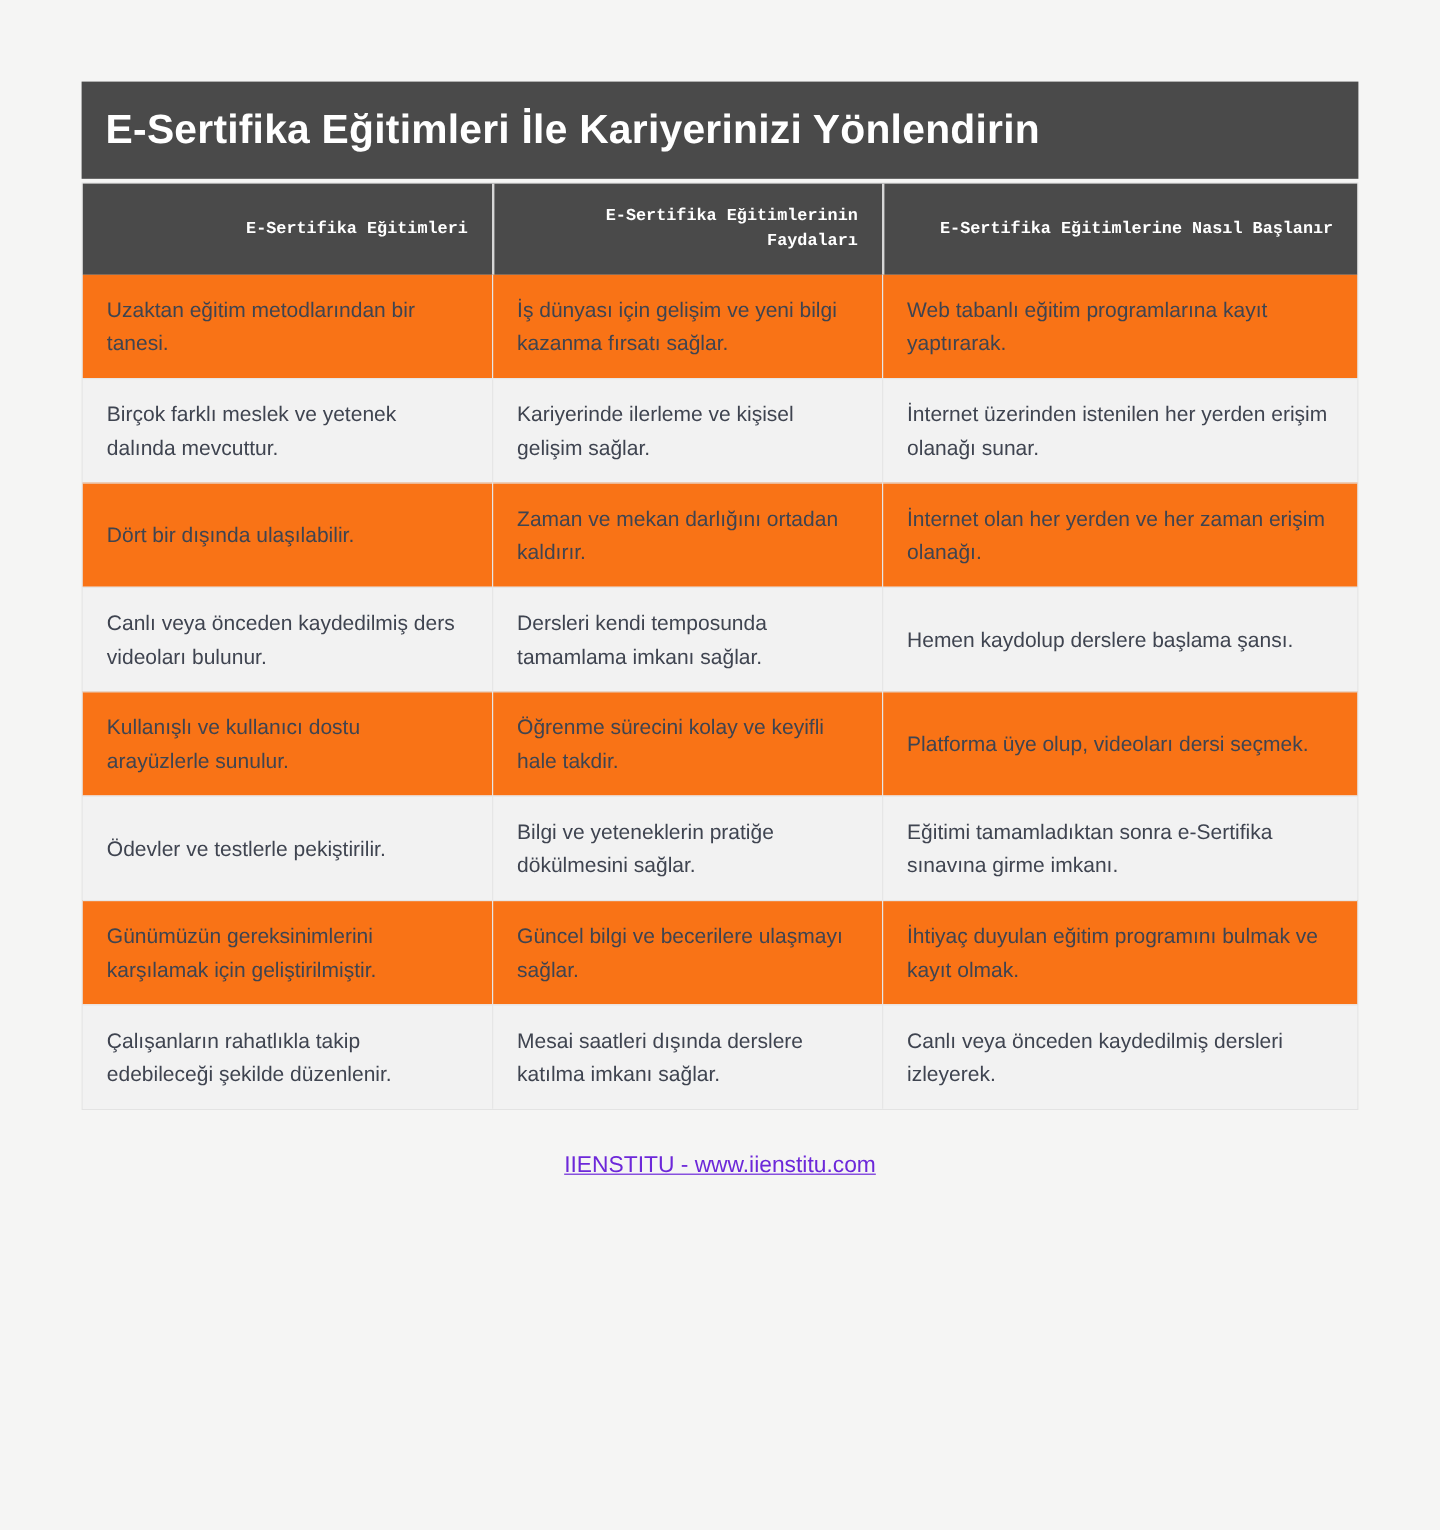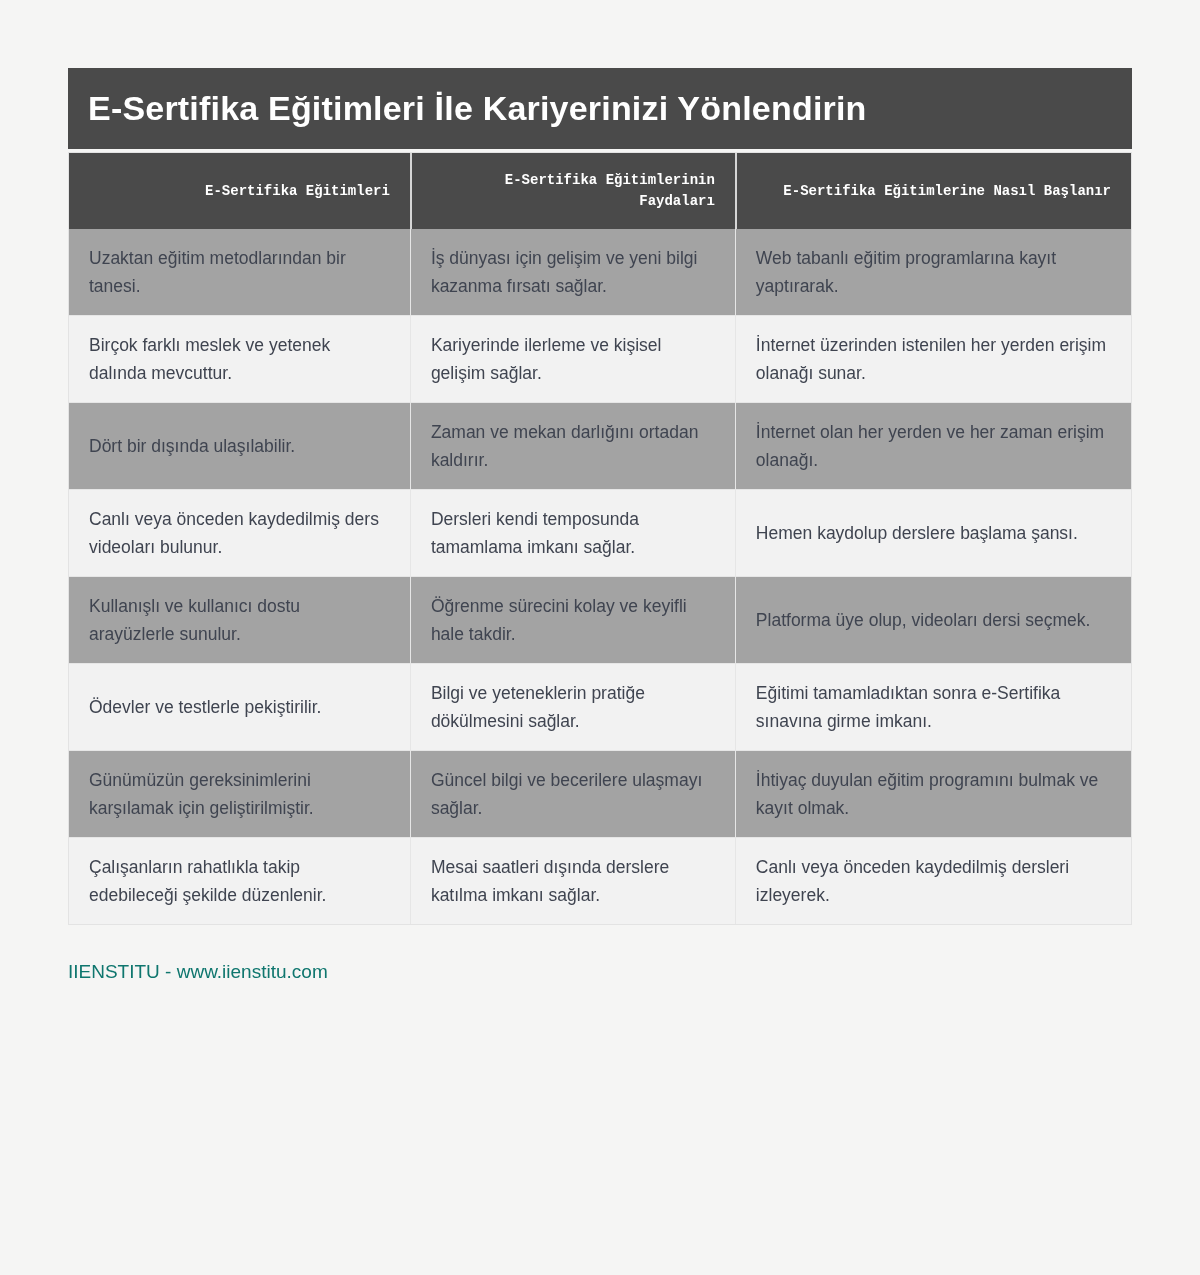--- a/index.html
+++ b/index.html
@@ -47,31 +47,33 @@
   th.col-1 { width: 32.1%; }
   th.col-2 { width: 30.6%; }
   th.col-3 { width: 37.3%; }
   table.cert-table tbody td {
     font-size: 17.5px;
     color: #3f4450;
     line-height: 1.6;
     padding: 15px 20px;
     vertical-align: middle;
     text-align: left;
-    background: #a3a3a3;
+    background: #f97316;
     border-top: 1px solid #e6e6e6;
     border-left: 1px solid #e6e6e6;
   }
   table.cert-table tbody td:first-child { border-left: none; }
   table.cert-table tbody tr:first-child td { border-top: none; }
   table.cert-table tbody tr:nth-child(even) td { background: #f2f2f2; }
   .footer {
-    color: #0f766e;
+    text-align: center;
+    color: #6d28d9;
     font-size: 19px;
     padding: 36px 0 40px 0;
+    text-decoration: underline;
   }
 </style>
 </head>
 <body>
 
 <div class="sheet">
   <div class="title-bar">E-Sertifika Eğitimleri İle Kariyerinizi Yönlendirin</div>
 
   <table class="cert-table">
     <thead>

